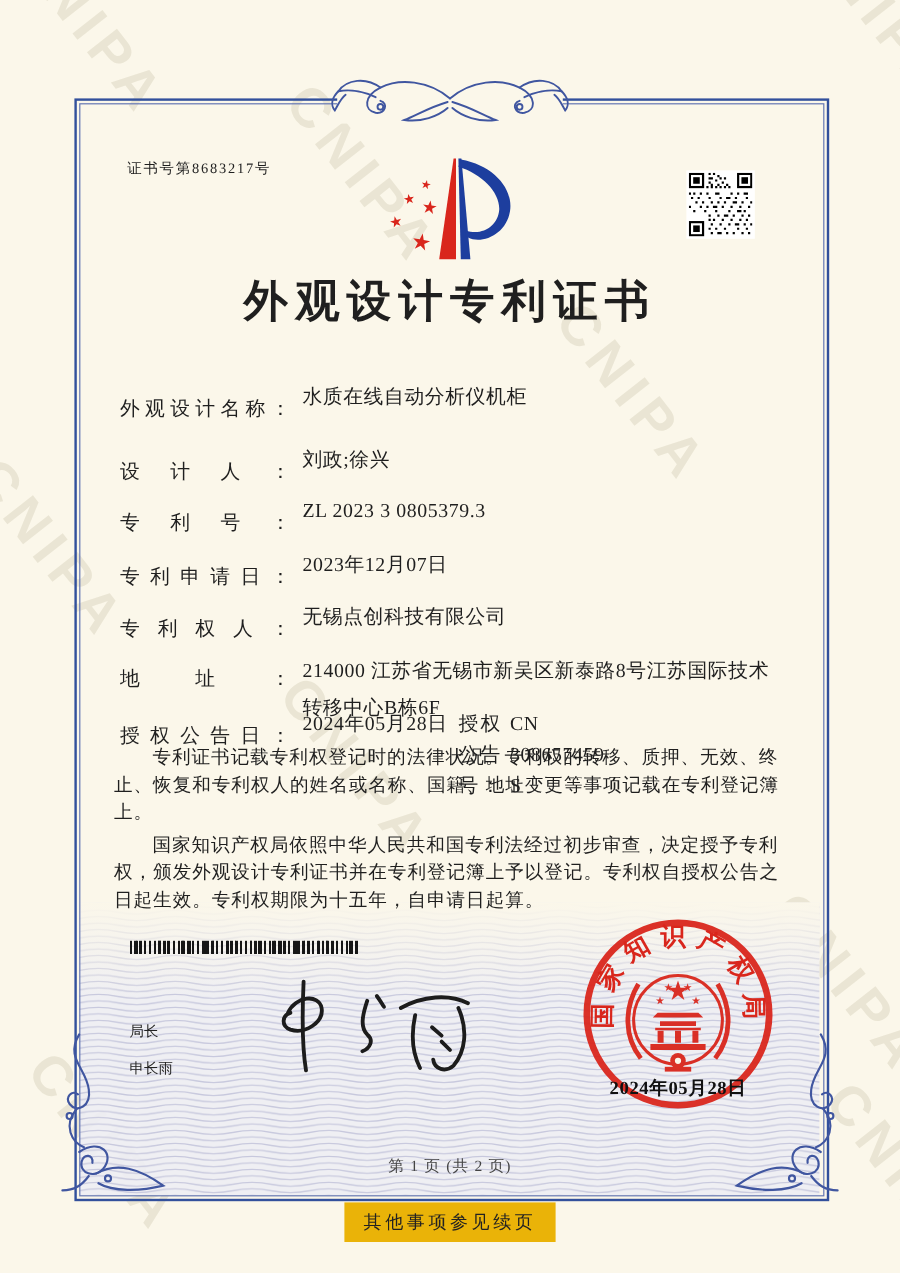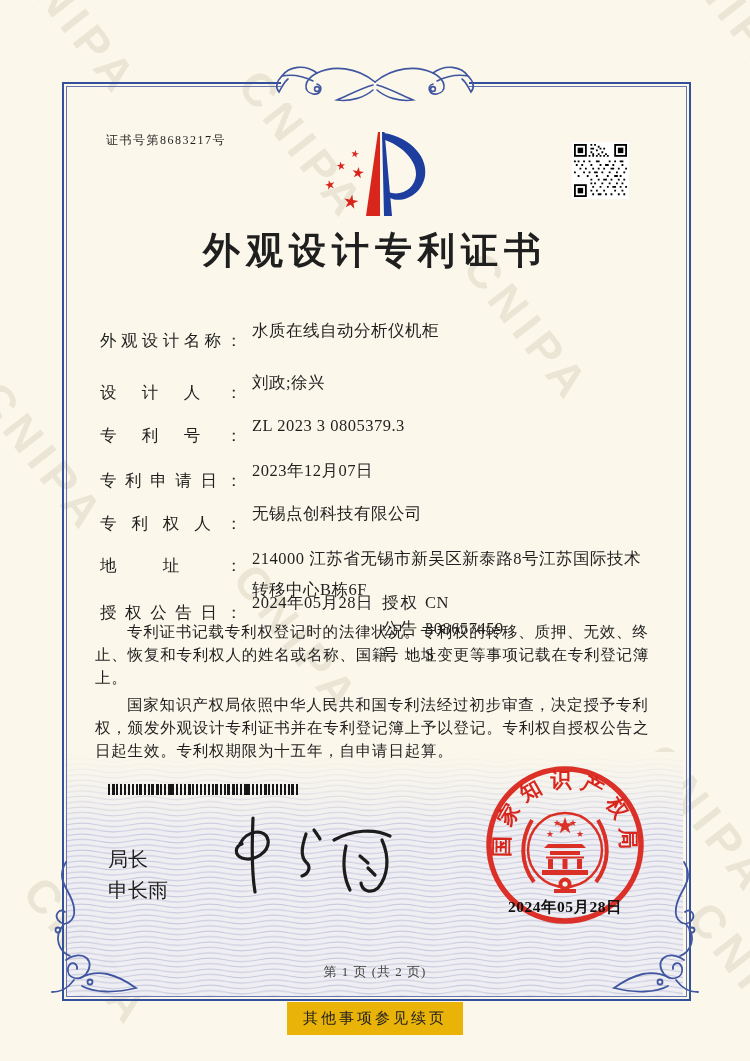--- a/index.html
+++ b/index.html
@@ -50,21 +50,21 @@
   .bodytext p{margin:0 0 4px 0; text-indent:32px;}
   
   .barcode{position:absolute; left:108px; top:784px; width:192px; height:11px; z-index:4;
     background-image:
       repeating-linear-gradient(90deg,#161616 0 2px,transparent 2px 4px),
       repeating-linear-gradient(90deg,transparent 0 5px,#161616 5px 7px,transparent 7px 12px,#161616 12px 13px,transparent 13px 19px);}
   
   .signature{position:absolute; left:222px; top:806px; z-index:4;}
   .signer{position:absolute; left:108px; top:844px; z-index:4;
     font-family:"Liberation Sans","DejaVu Sans",sans-serif;
-    font-size:20px; line-height:31px; color:#222;}
+    font-size:12px; line-height:31px; color:#222;}
   
   .seal{position:absolute; left:482px; top:762px; z-index:4;}
   .seal-date{position:absolute; left:492px; top:897px; width:146px; z-index:5;
     text-align:center; font-size:15.5px; font-weight:bold; color:#111; letter-spacing:0.5px;}
   
   .page-num{position:absolute; left:62px; top:963px; width:626px; z-index:4;
     text-align:center; font-size:13px; color:#444; letter-spacing:1px;}
   .note{position:absolute; left:50%; top:1002px; transform:translateX(-50%); z-index:4;
     background:#eab308; padding:7px 16px; font-size:15px; letter-spacing:3px; color:#222;}
 </style>

